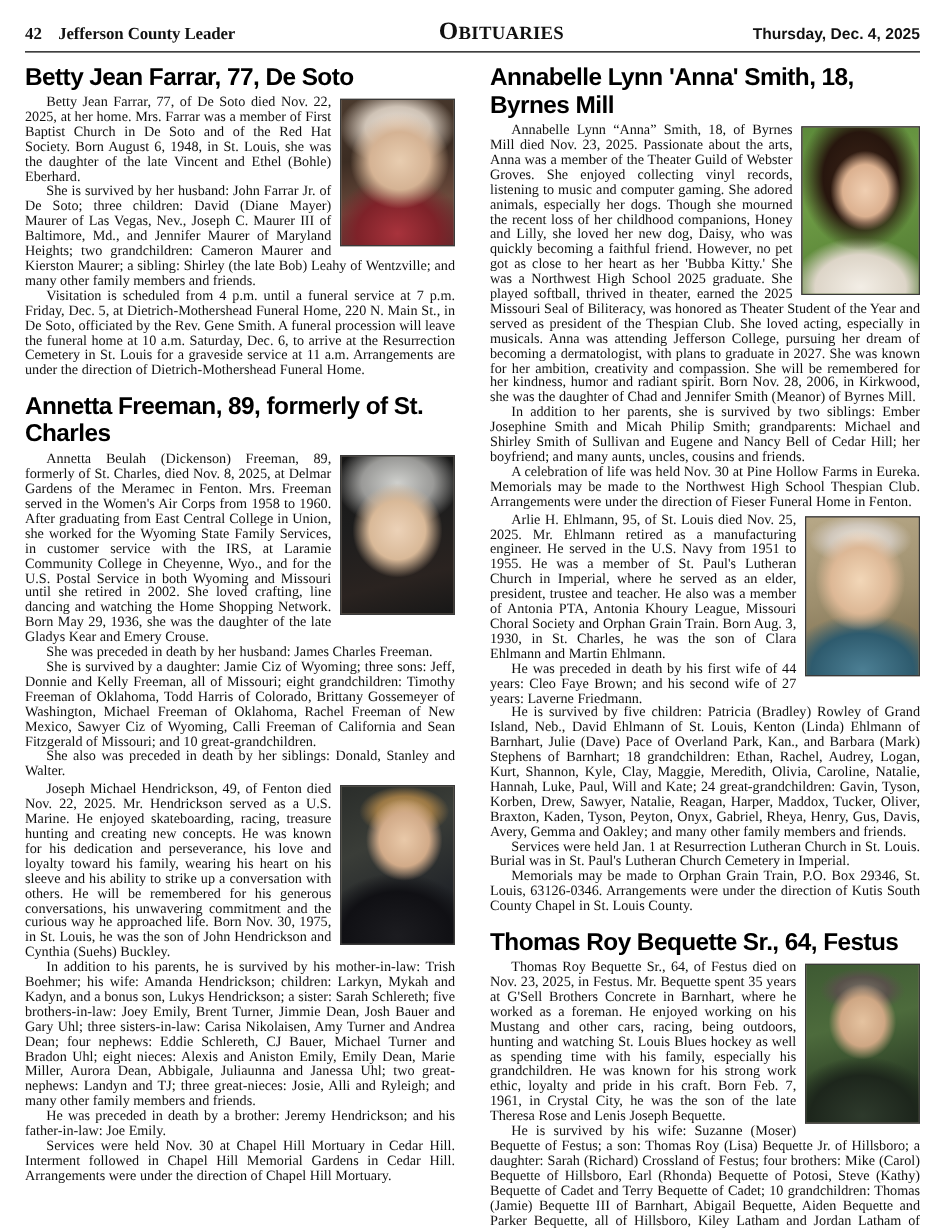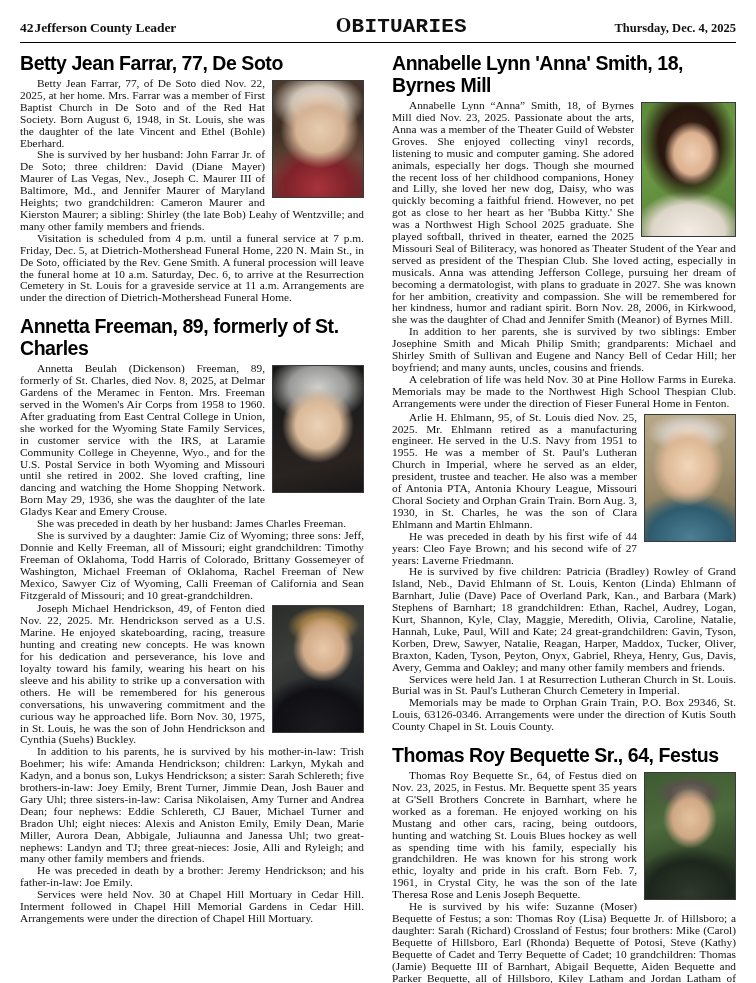--- a/index.html
+++ b/index.html
@@ -27,21 +27,21 @@
     display: flex;
     align-items: baseline;
     justify-content: space-between;
     padding-bottom: 4px;
     border-bottom: 1.6px solid #000;
     margin-bottom: 9px;
   }
   .mast-left {
     display: flex;
     align-items: flex-end;
-    gap: 1px;
+    gap: 13px;
   }
   .page-num {
     font-family: "Liberation Serif", serif;
     font-weight: bold;
     font-size: 13.5px;
     letter-spacing: 0px;
   }
   .paper-name {
     font-family: "Liberation Serif", serif;
     font-weight: bold;
@@ -53,25 +53,24 @@
     font-weight: bold;
     font-size: 15.5px;
     letter-spacing: 0.2px;
     position: relative;
     left: 6px;
   }
   .section-title .drop {
     font-size: 20px;
   }
   .section-title .sc {
-    font-size: 21px;
-    font-family: Liberation Mono, monospace;
+    font-size: 15px;
   }
   .mast-date {
-    font-family: Liberation Serif, serif;
+    font-family: Liberation Sans, sans-serif;
     font-weight: bold;
     font-size: 12.5px;
   }
 
   
   .columns {
     display: flex;
     gap: 28px;
     height: 930px;
   }
@@ -205,20 +204,21 @@
 
       <div class="obit clearfix">
         <h2 class="obit-head">Annetta Freeman, 89, formerly of St. Charles</h2>
         <div class="obit-body">
           <div class="photo w-med ph-annetta">
               <span class="shape"></span>
             </div>
           <p>Annetta Beulah (Dickenson) Freeman, 89, formerly of St. Charles, died Nov. 8, 2025, at Delmar Gardens of the Meramec in Fenton. Mrs. Freeman served in the Women's Air Corps from 1958 to 1960. After graduating from East Central College in Union, she worked for the Wyoming State Family Services, in customer service with the IRS, at Laramie Community College in Cheyenne, Wyo., and for the U.S. Postal Service in both Wyoming and Missouri until she retired in 2002. She loved crafting, line dancing and watching the Home Shopping Network. Born May 29, 1936, she was the daughter of the late Gladys Kear and Emery Crouse.</p>
           <p>She was preceded in death by her husband: James Charles Freeman.</p>
           <p>She is survived by a daughter: Jamie Ciz of Wyoming; three sons: Jeff, Donnie and Kelly Freeman, all of Missouri; eight grandchildren: Timothy Freeman of Oklahoma, Todd Harris of Colorado, Brittany Gossemeyer of Washington, Michael Freeman of Oklahoma, Rachel Freeman of New Mexico, Sawyer Ciz of Wyoming, Calli Freeman of California and Sean Fitzgerald of Missouri; and 10 great-grandchildren.</p>
+          <p>She also was preceded in death by her siblings: Donald, Stanley and Walter.</p>
         </div>
       </div>
 
       <div class="obit clearfix">
         <div class="obit-body">
           <div class="photo w-med ph-joseph">
               <span class="shape"></span>
             </div>
           <p>Joseph Michael Hendrickson, 49, of Fenton died Nov. 22, 2025. Mr. Hendrickson served as a U.S. Marine. He enjoyed skateboarding, racing, treasure hunting and creating new concepts. He was known for his dedication and perseverance, his love and loyalty toward his family, wearing his heart on his sleeve and his ability to strike up a conversation with others. He will be remembered for his generous conversations, his unwavering commitment and the curious way he approached life. Born Nov. 30, 1975, in St. Louis, he was the son of John Hendrickson and Cynthia (Suehs) Buckley.</p>
           <p>In addition to his parents, he is survived by his mother-in-law: Trish Boehmer; his wife: Amanda Hendrickson; children: Larkyn, Mykah and Kadyn, and a bonus son, Lukys Hendrickson; a sister: Sarah Schlereth; five brothers-in-law: Joey Emily, Brent Turner, Jimmie Dean, Josh Bauer and Gary Uhl; three sisters-in-law: Carisa Nikolaisen, Amy Turner and Andrea Dean; four nephews: Eddie Schlereth, CJ Bauer, Michael Turner and Bradon Uhl; eight nieces: Alexis and Aniston Emily, Emily Dean, Marie Miller, Aurora Dean, Abbigale, Juliaunna and Janessa Uhl; two great-nephews: Landyn and TJ; three great-nieces: Josie, Alli and Ryleigh; and many other family members and friends.</p>

